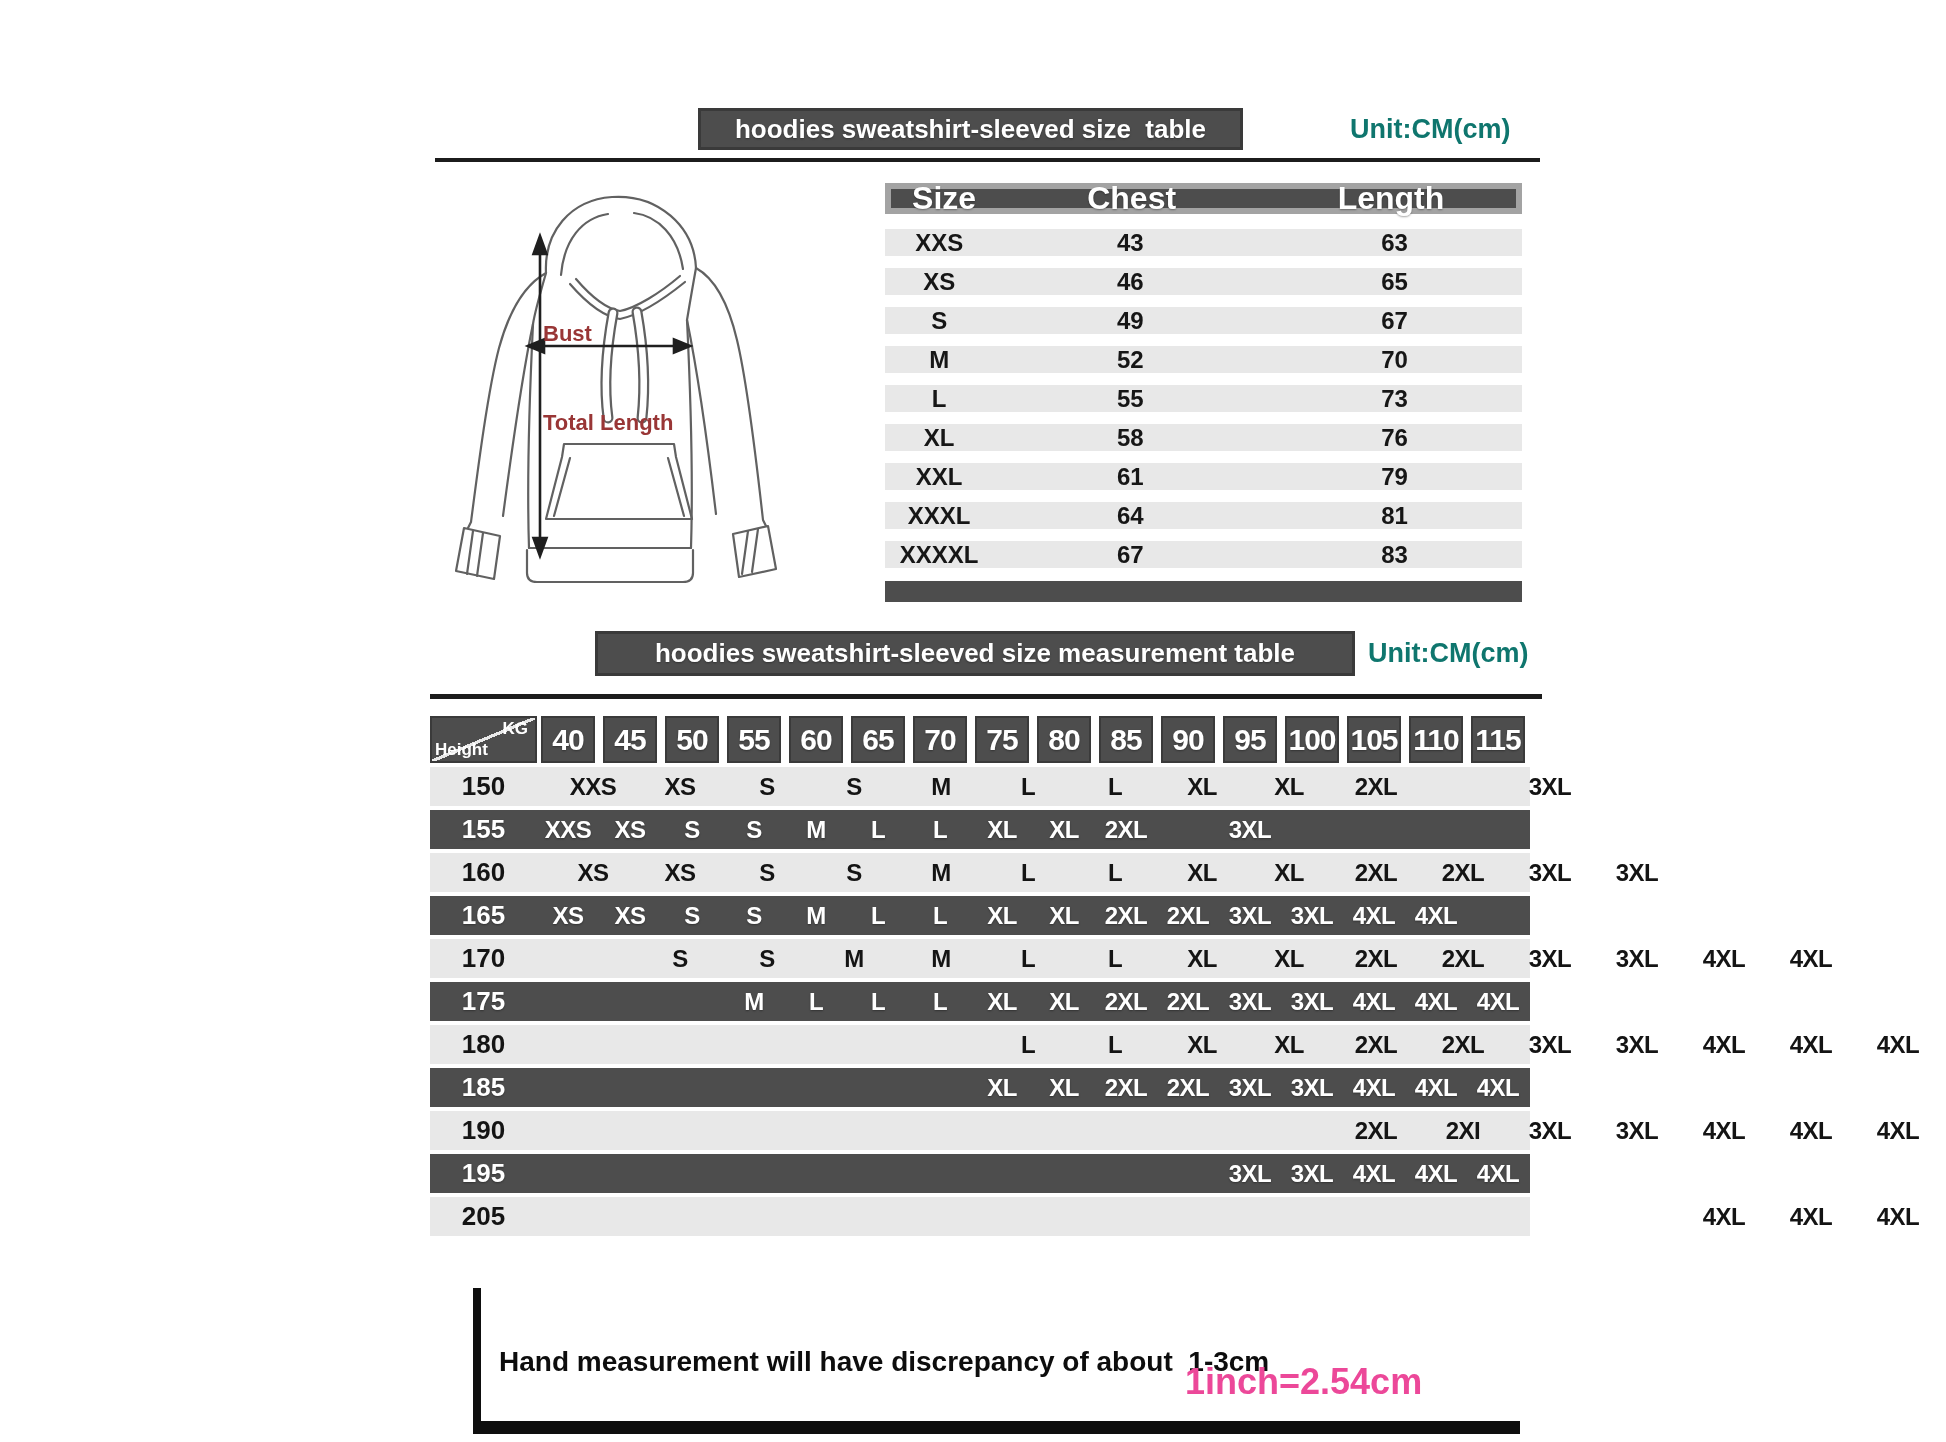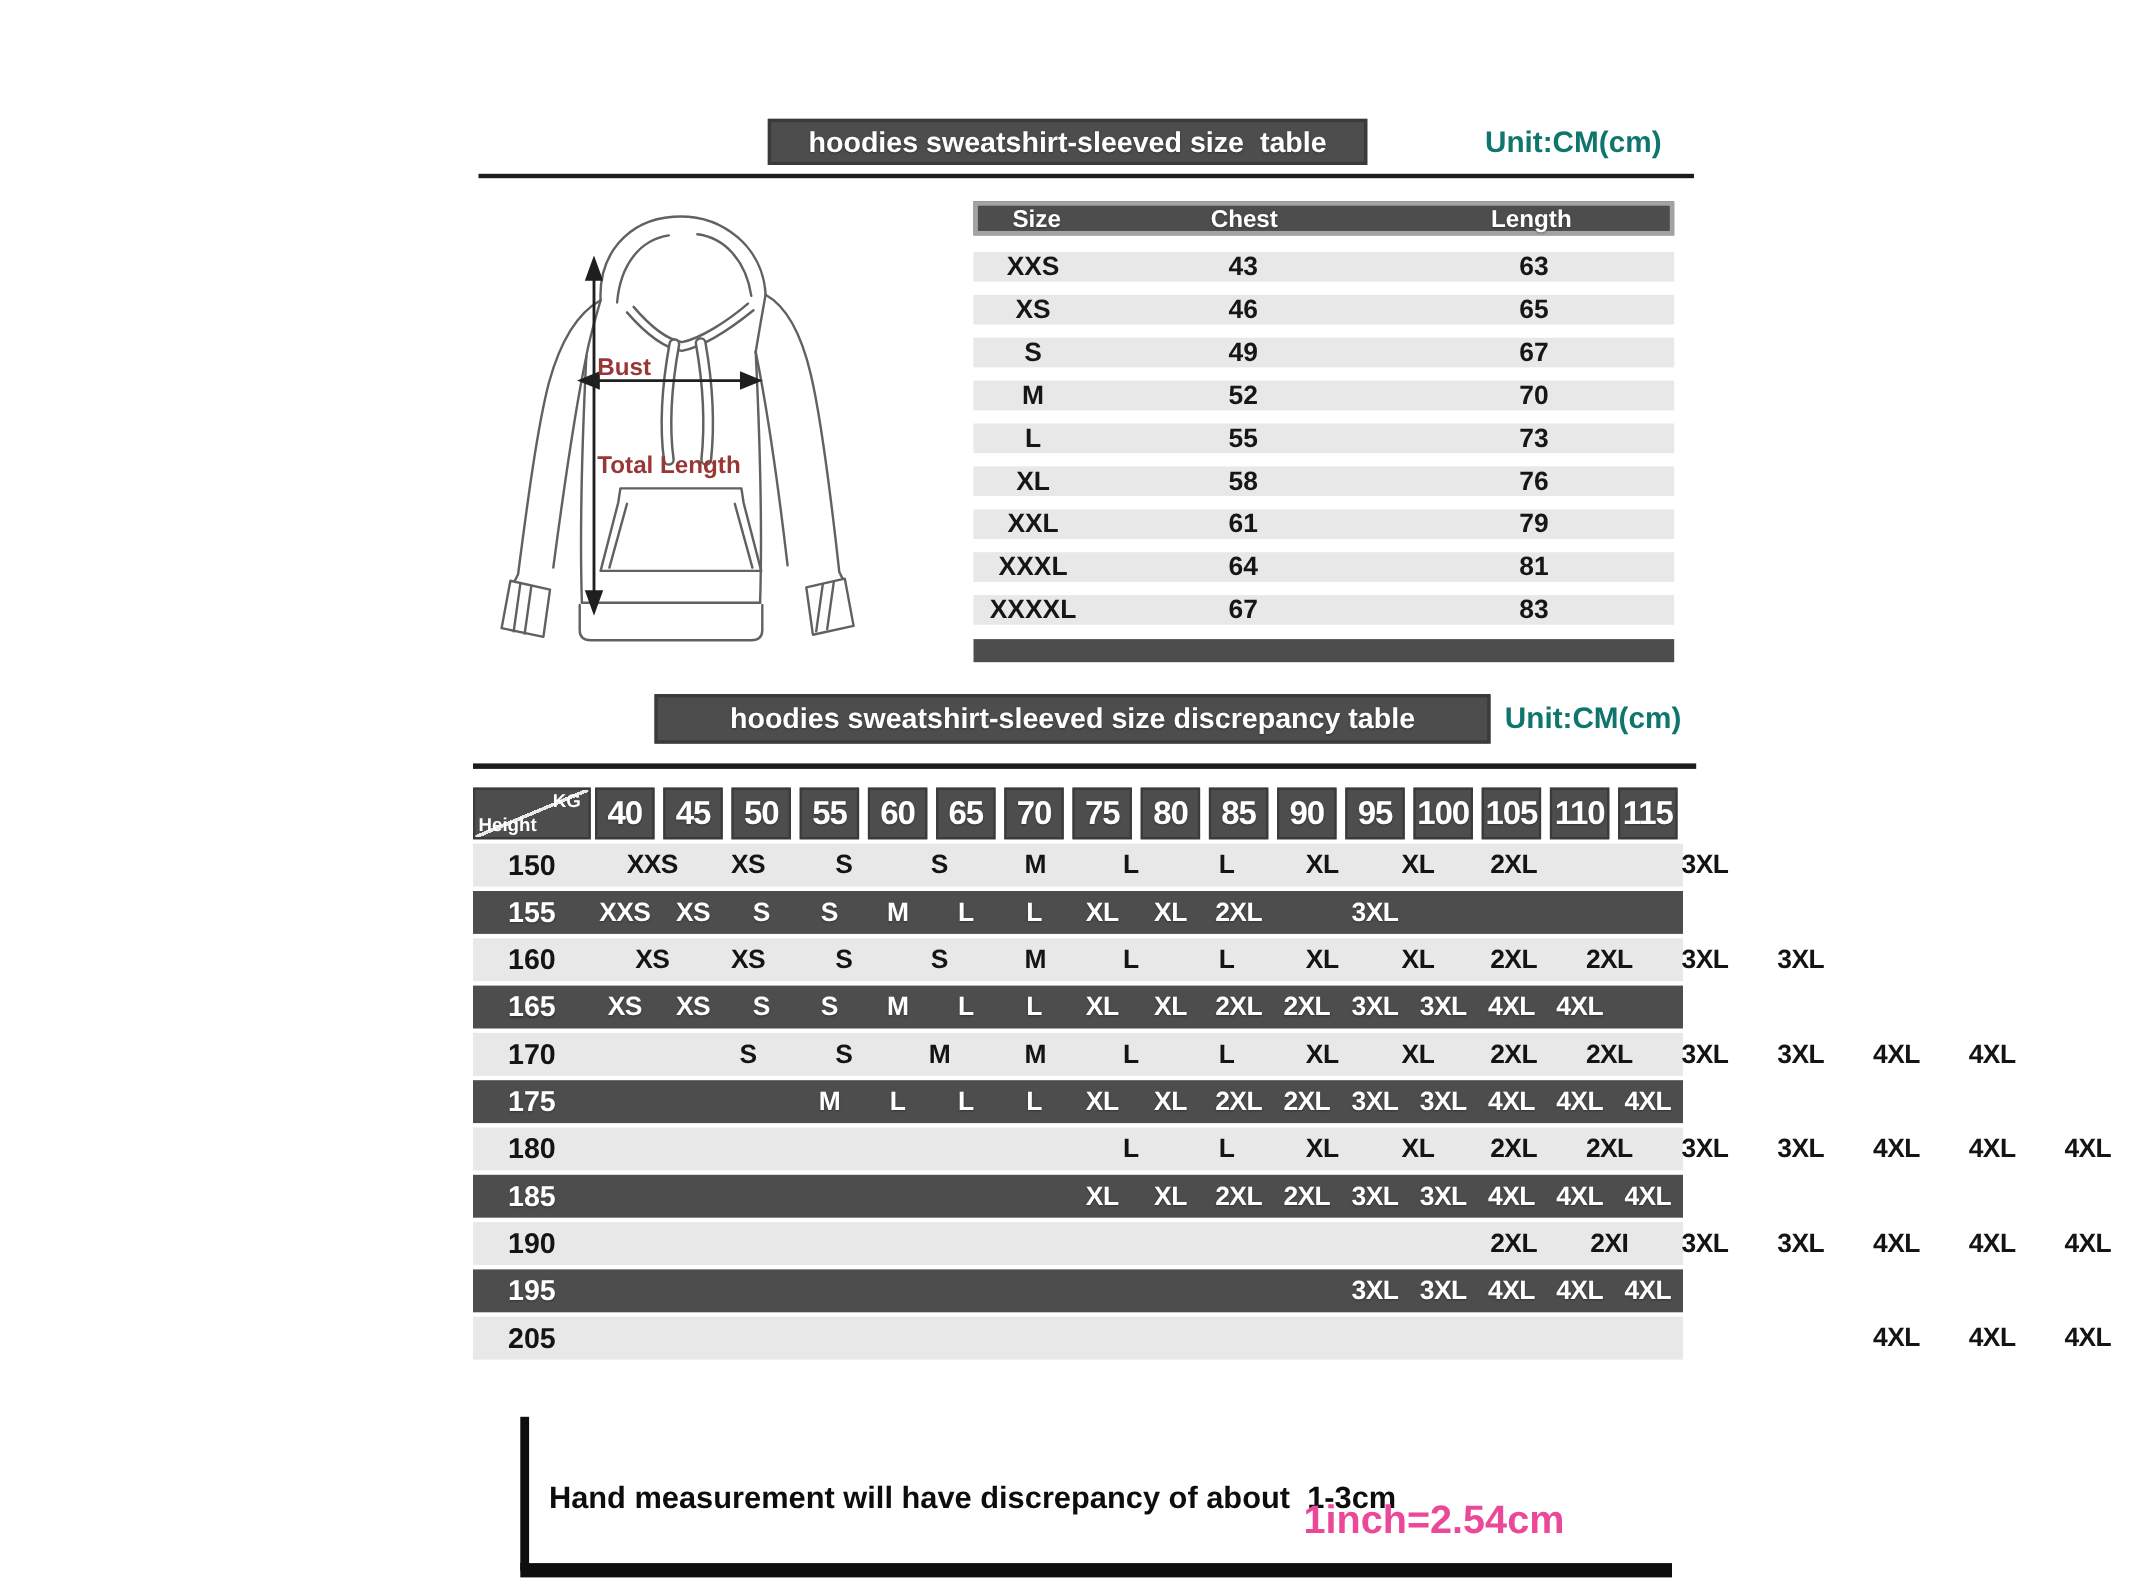--- a/index.html
+++ b/index.html
@@ -32,22 +32,22 @@
   #divider1{left:435px;top:158px;width:1105px;height:4px;}
   #divider2{left:430px;top:694px;width:1112px;height:5px;}
 
   
   #hoodie{position:absolute;left:440px;top:176px;width:340px;height:430px;}
   #hoodie text{font-family:"Liberation Sans","DejaVu Sans",sans-serif;font-weight:bold;font-size:22px;fill:var(--red-label);}
 
   
   #table1{position:absolute;left:885px;top:183px;width:637px;}
   #t1-header{
-    box-sizing:border-box;height:31px;background:var(--dark-bar);border:4px solid #a3a3a3;
-    display:flex;align-items:center;color:#fff;font-weight:bold;font-size:22px;
+    box-sizing:border-box;height:31px;background:var(--dark-bar);border:6px solid #a3a3a3;
+    display:flex;align-items:center;color:#fff;font-weight:bold;font-size:32px;
     text-shadow:0 1px 2px rgba(0,0,0,.35);
   }
   .t1c{text-align:center;}
   .t1c0{width:17%;} .t1c1{width:43%;} .t1c2{width:40%;}
   .t1-row{
     height:27px;margin-top:12px;background:var(--band);
     display:flex;align-items:center;font-weight:bold;font-size:24px;color:#161616;
   }
   .t1-row:first-child{margin-top:15px;}
   #t1-bottom{height:21px;margin-top:13px;background:var(--dark-bar);}
@@ -196,21 +196,21 @@
         <div class="t1-row">
           <span class="t1c t1c0">XXXXL</span>
           <span class="t1c t1c1">67</span>
           <span class="t1c t1c2">83</span>
         </div>
       </div>
     <div id="t1-bottom"></div>
   </div>
 
   <div id="title2" class="titlebar">
-    <span>hoodies sweatshirt-sleeved size discrepancy table</span>
+    <span>hoodies sweatshirt-sleeved size measurement table</span>
   </div>
   <div id="unit2" class="unit">Unit:CM(cm)</div>
   <div id="divider2" class="divider"></div>
 
   <div id="matrix">
     <div id="m-header" class="mgrid">
       <div id="m-corner">
         <span class="kg">KG</span>
         <span class="hgt">Height</span>
       </div>

